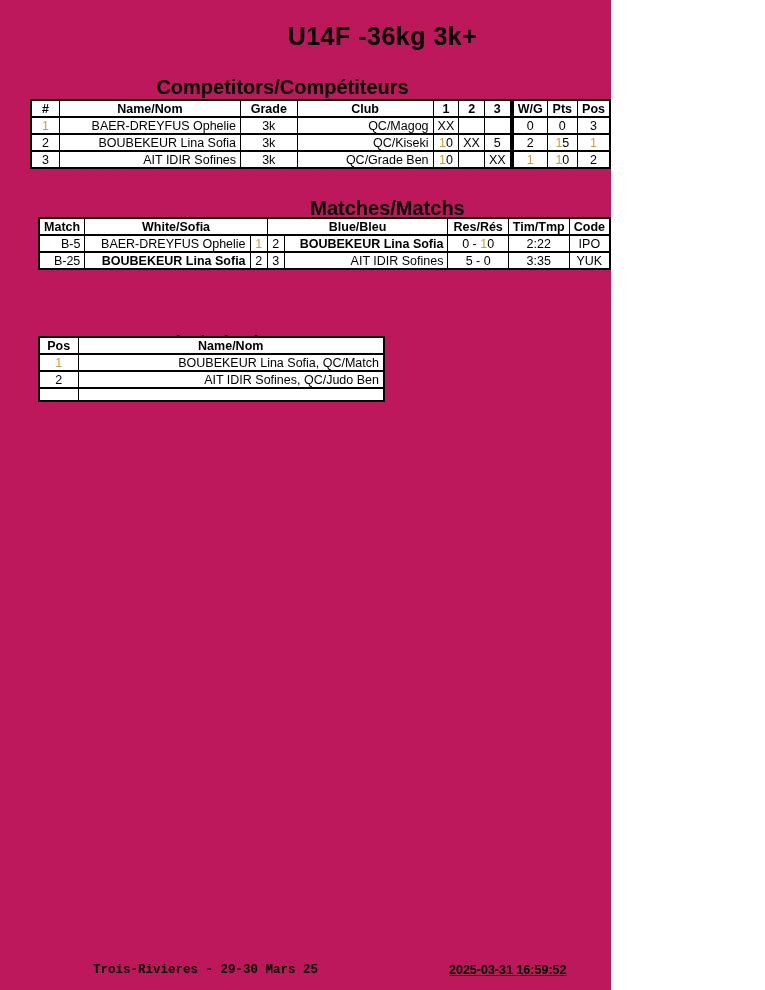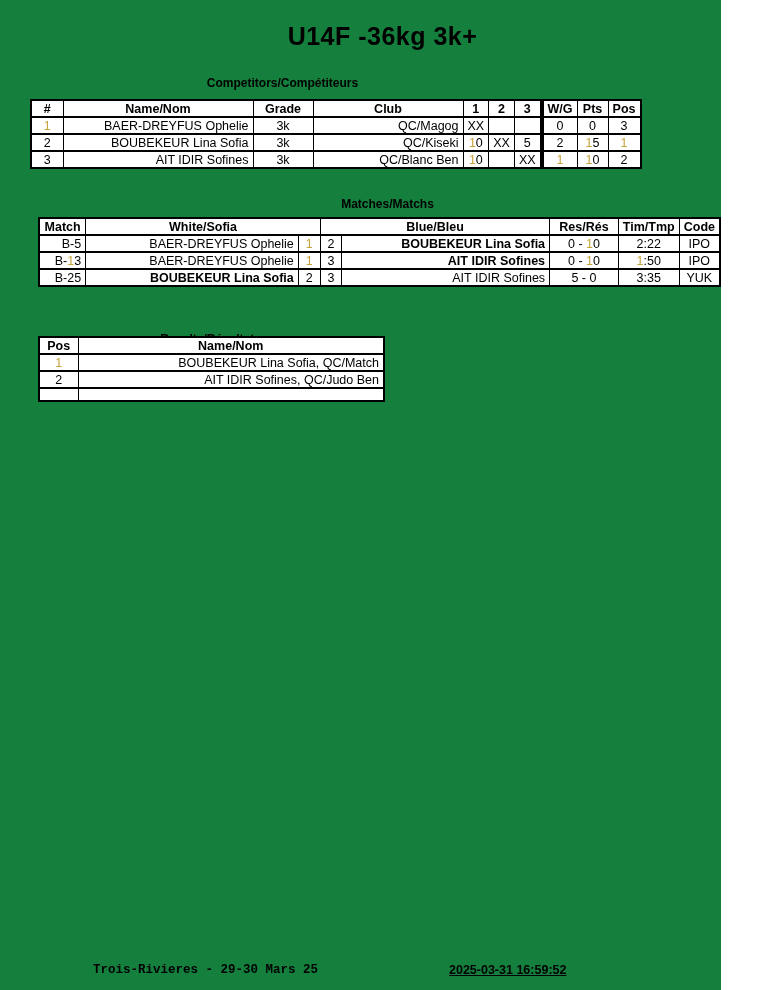--- a/index.html
+++ b/index.html
@@ -1,25 +1,25 @@
 <!DOCTYPE html>
 <html style="--gold-one: #c7a33b;"><head>
 <meta charset="utf-8">
 <style>
   * { margin:0; padding:0; box-sizing:border-box; }
   html,body { background:#ffffff; }
   body { font-family:"Liberation Sans","DejaVu Sans",sans-serif; color:#000; }
-  .page { position:relative; width:721px; height:990px; background:#15803d; overflow:hidden; }
+  .page { position:relative; width:611px; height:990px; background:#be185d; overflow:hidden; }
 
   .doc-title {
     position:absolute; top:22px; left:0; width:765px;
     text-align:center; font-size:25px; font-weight:bold; letter-spacing:0.5px;
   }
 
-  .section-title { font-weight:bold; font-size:12px; text-align:center; }
+  .section-title { font-weight:bold; font-size:20px; text-align:center; }
 
   .sheet-table { border-collapse:collapse; table-layout:fixed; border:2px solid #000; background:#fff; }
   .sheet-table th, .sheet-table td {
     border-left:1px solid #000; border-right:1px solid #000;
     border-top:2px solid #000; border-bottom:2px solid #000;
     font-size:12.5px; height:17px; padding:0 4px;
     white-space:nowrap; overflow:hidden; vertical-align:middle;
   }
   .sheet-table th { font-weight:bold; text-align:center; }
   .al { text-align:right; }
@@ -99,21 +99,21 @@
         <td class="ac">XX</td>
         <td class="ac col3-sep">5</td>
         <td class="ac">2</td>
         <td class="ac"><span class="gold-one">1</span>5</td>
         <td class="ac"><span class="gold-one">1</span></td>
       </tr>
       <tr>
         <td class="ac">3</td>
         <td class="al">AIT IDIR Sofines</td>
         <td class="ac">3k</td>
-        <td class="al">QC/Blanc Ben</td>
+        <td class="al">QC/Grade Ben</td>
         <td class="ac"><span class="gold-one">1</span>0</td>
         <td class="ac"></td>
         <td class="ac col3-sep">XX</td>
         <td class="ac"><span class="gold-one">1</span></td>
         <td class="ac"><span class="gold-one">1</span>0</td>
         <td class="ac">2</td>
       </tr>
     </tbody>
   </table>
 
@@ -144,30 +144,20 @@
         <td class="al">B-5</td>
         <td class="al">BAER-DREYFUS Ophelie</td>
         <td class="ac"><span class="gold-one">1</span></td>
         <td class="ac">2</td>
         <td class="al winner">BOUBEKEUR Lina Sofia</td>
         <td class="ac">0 - <span class="gold-one">1</span>0</td>
         <td class="ac">2:22</td>
         <td class="ac">IPO</td>
       </tr>
       <tr>
-        <td class="al">B-<span class="gold-one">1</span>3</td>
-        <td class="al">BAER-DREYFUS Ophelie</td>
-        <td class="ac"><span class="gold-one">1</span></td>
-        <td class="ac">3</td>
-        <td class="al winner">AIT IDIR Sofines</td>
-        <td class="ac">0 - <span class="gold-one">1</span>0</td>
-        <td class="ac"><span class="gold-one">1</span>:50</td>
-        <td class="ac">IPO</td>
-      </tr>
-      <tr>
         <td class="al">B-25</td>
         <td class="al winner">BOUBEKEUR Lina Sofia</td>
         <td class="ac">2</td>
         <td class="ac">3</td>
         <td class="al">AIT IDIR Sofines</td>
         <td class="ac">5 - 0</td>
         <td class="ac">3:35</td>
         <td class="ac">YUK</td>
       </tr>
     </tbody>

